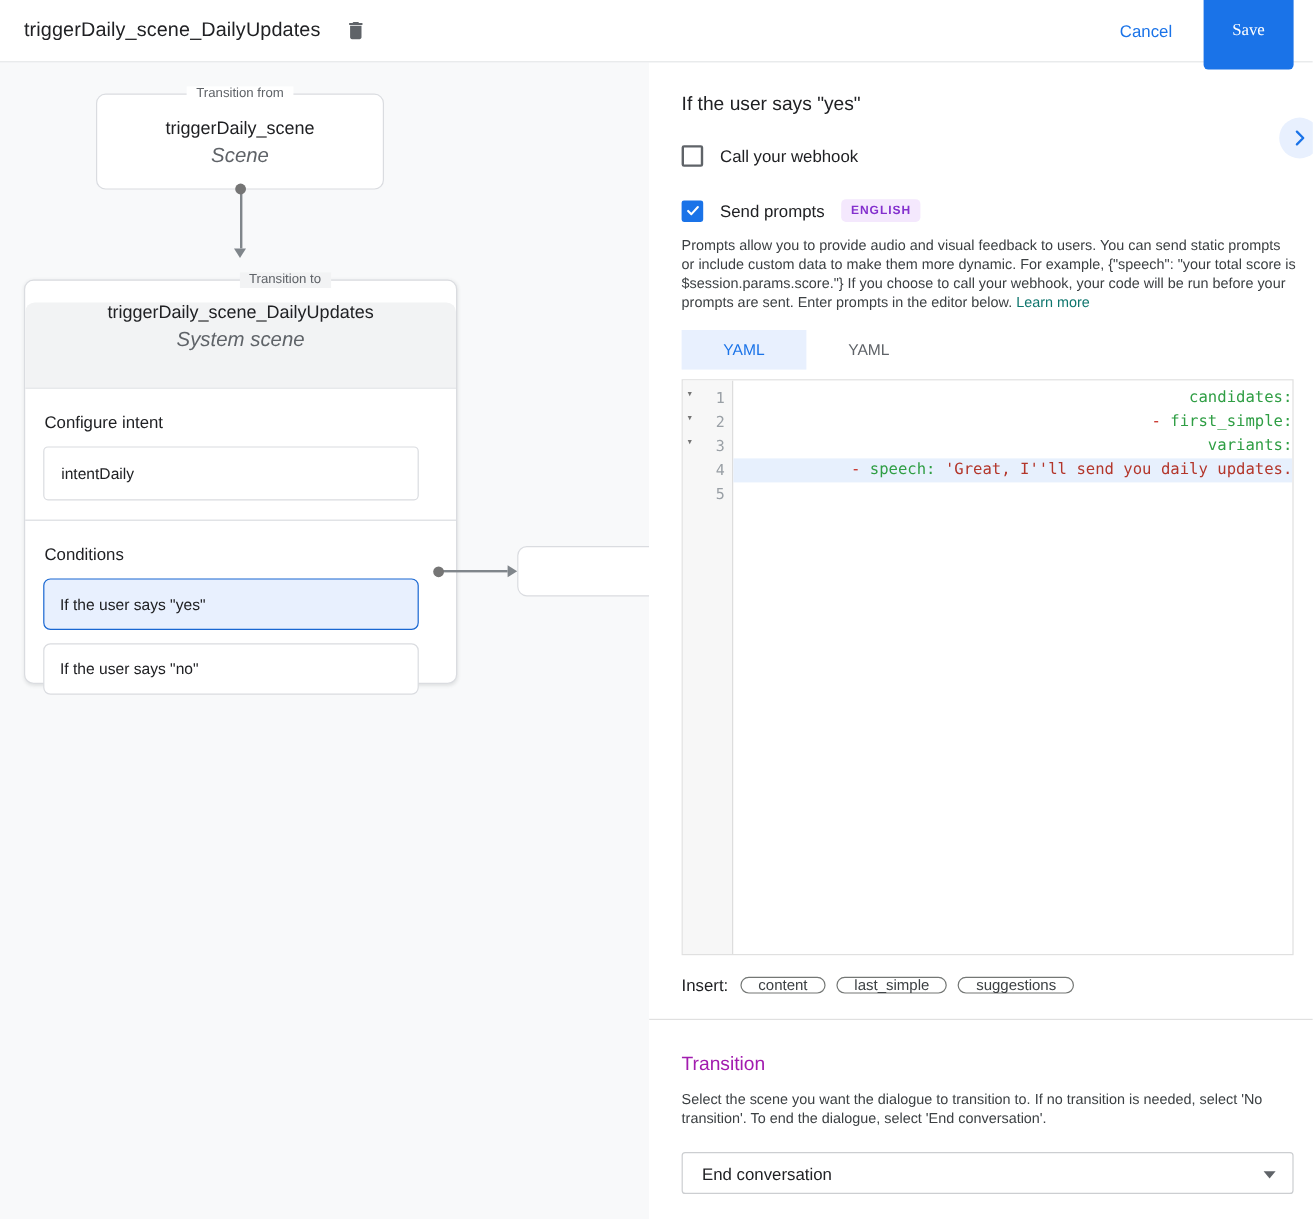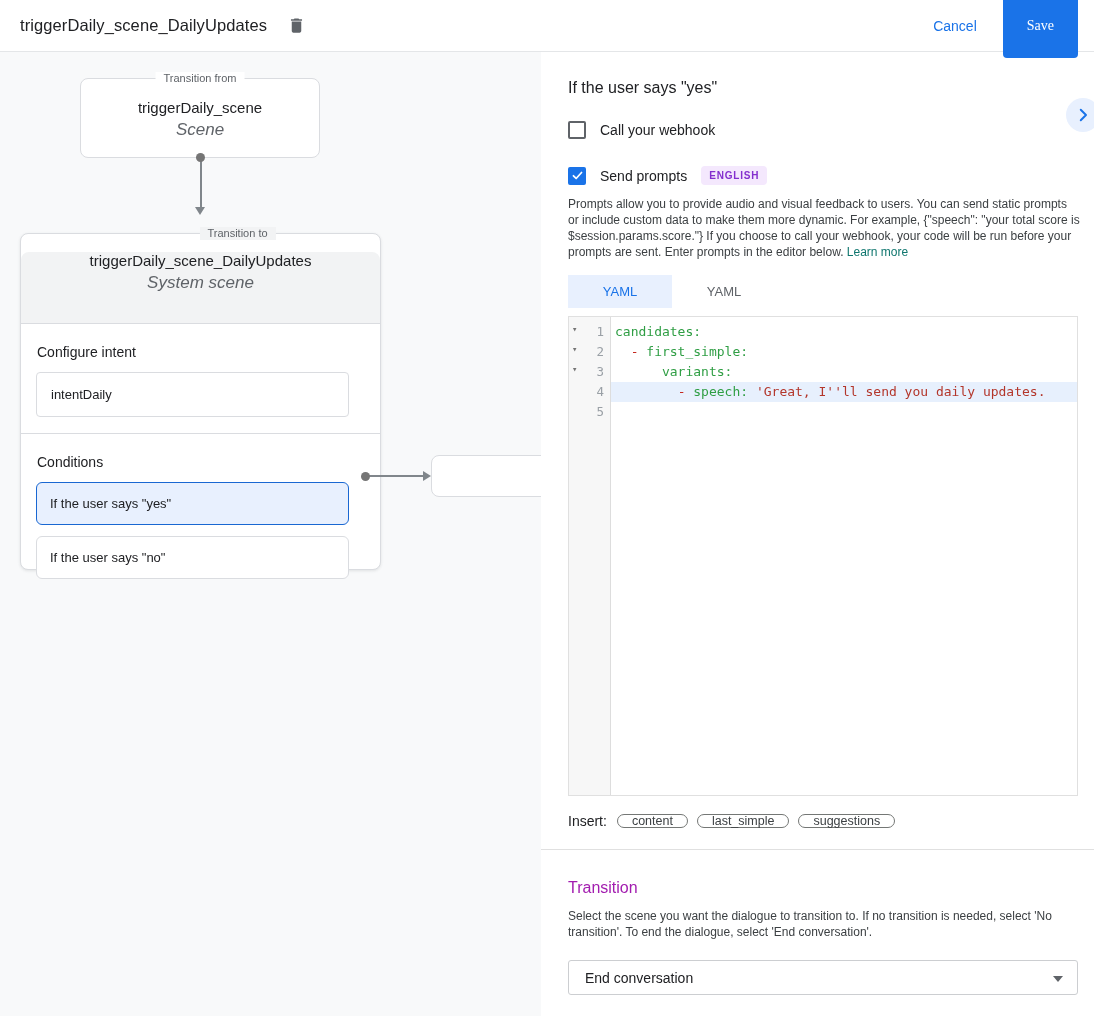--- a/index.html
+++ b/index.html
@@ -67,21 +67,21 @@
   .tab.active { background:#e8f0fe; color:#1a73e8; }
 
   
   .editor { display:flex; border:1px solid #e0e0e0; height:480px; margin-top:8px; background:#fff;
             font-family:"DejaVu Sans Mono", monospace; font-size:13px; overflow:hidden; }
   .gutters { width:42px; flex:none; background:#f7f7f7; border-right:1px solid #ddd; padding-top:5px; }
   .gutter-row { height:20px; position:relative; }
   .fold-arrow { position:absolute; left:3px; top:2px; font-size:9px; color:#757575; }
   .line-num { position:absolute; right:6px; top:0; line-height:20px; font-size:12.5px; color:#9aa0a6; }
   .code-col { flex:1; padding-top:5px; overflow:hidden; }
-  .code-row { height:20px; line-height:20px; white-space:pre; padding-left:4px; }
+  .code-row { height:20px; line-height:20px; white-space:pre; padding-left:4px;text-align:right; }
   .code-row.active { background:#e7f0fd; }
   .tok-key { color:#2f9e44; } .tok-dash { color:#c5281f; } .tok-string { color:#b3362b; } .tok-plain { color:#37474f; }
 
   .insert-row { display:flex; align-items:center; margin-top:17px; }
   .insert-label { font-size:14px; color:#202124; margin-right:10px; }
   .chip { border:1px solid #747775; border-radius:13px; background:#fff; height:14px; padding:0 14px;
           display:flex; align-items:center; font-size:12.5px; color:#3c4043; margin-right:9px;
           cursor:pointer; font-family:inherit; }
   .panel-divider { border-top:1px solid #e0e0e0; margin-top:20px; }
   .transition-heading { font-size:16px; color:#a21caf; margin-top:29px; }

